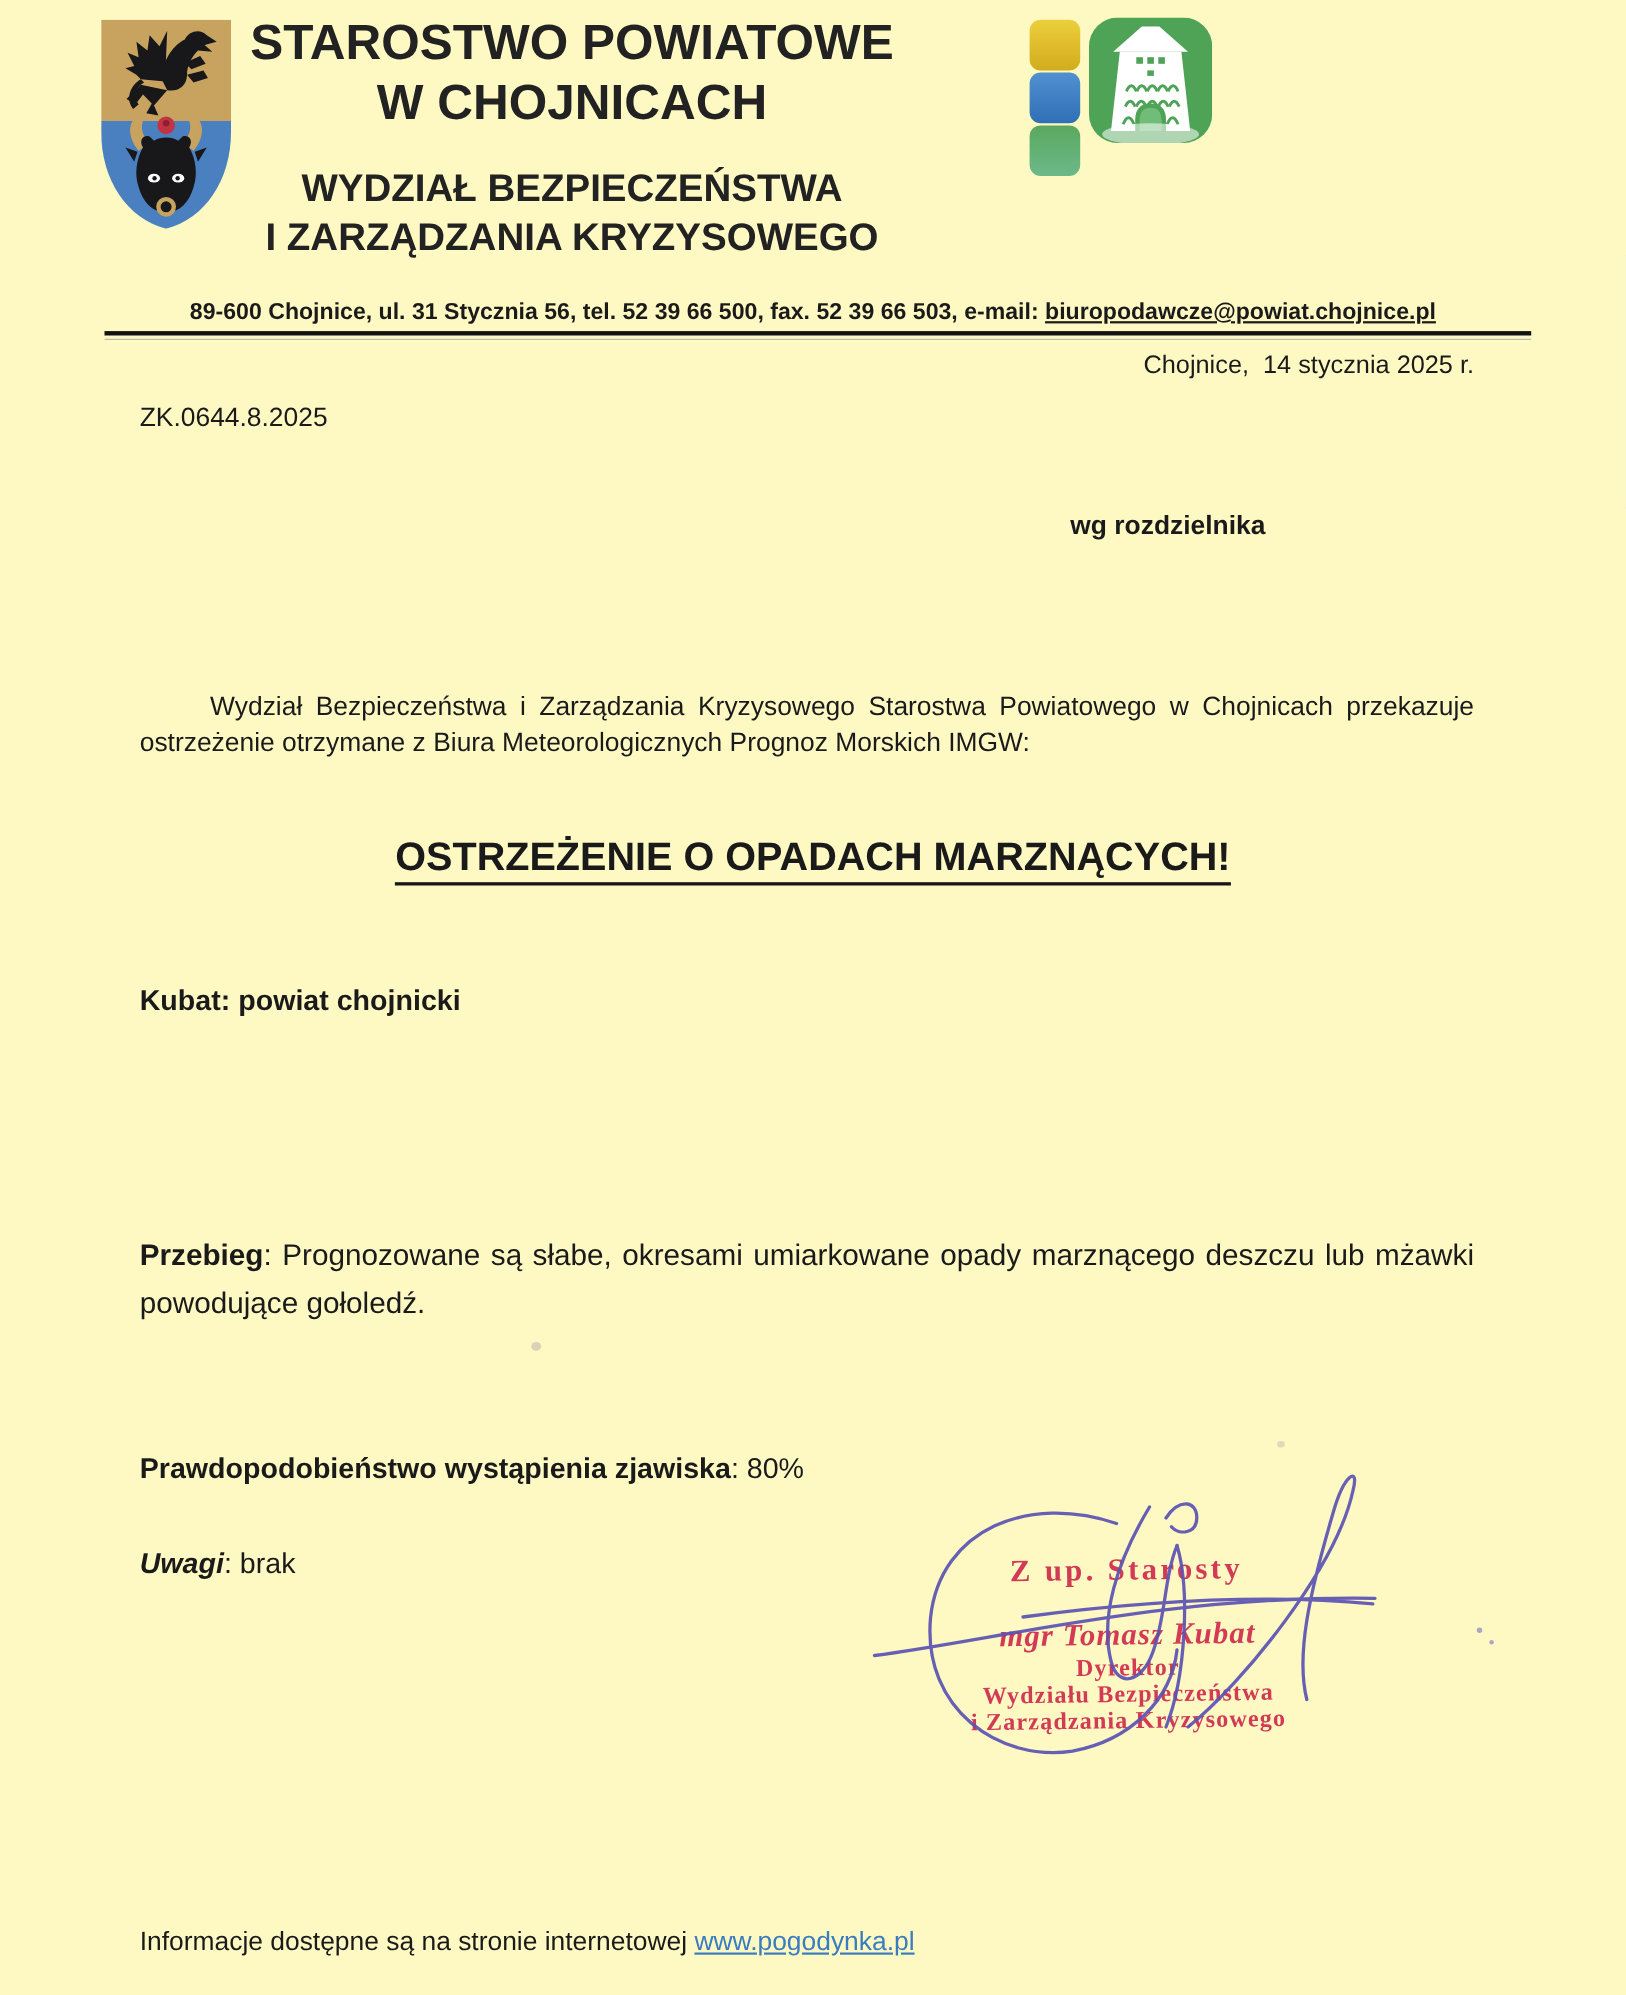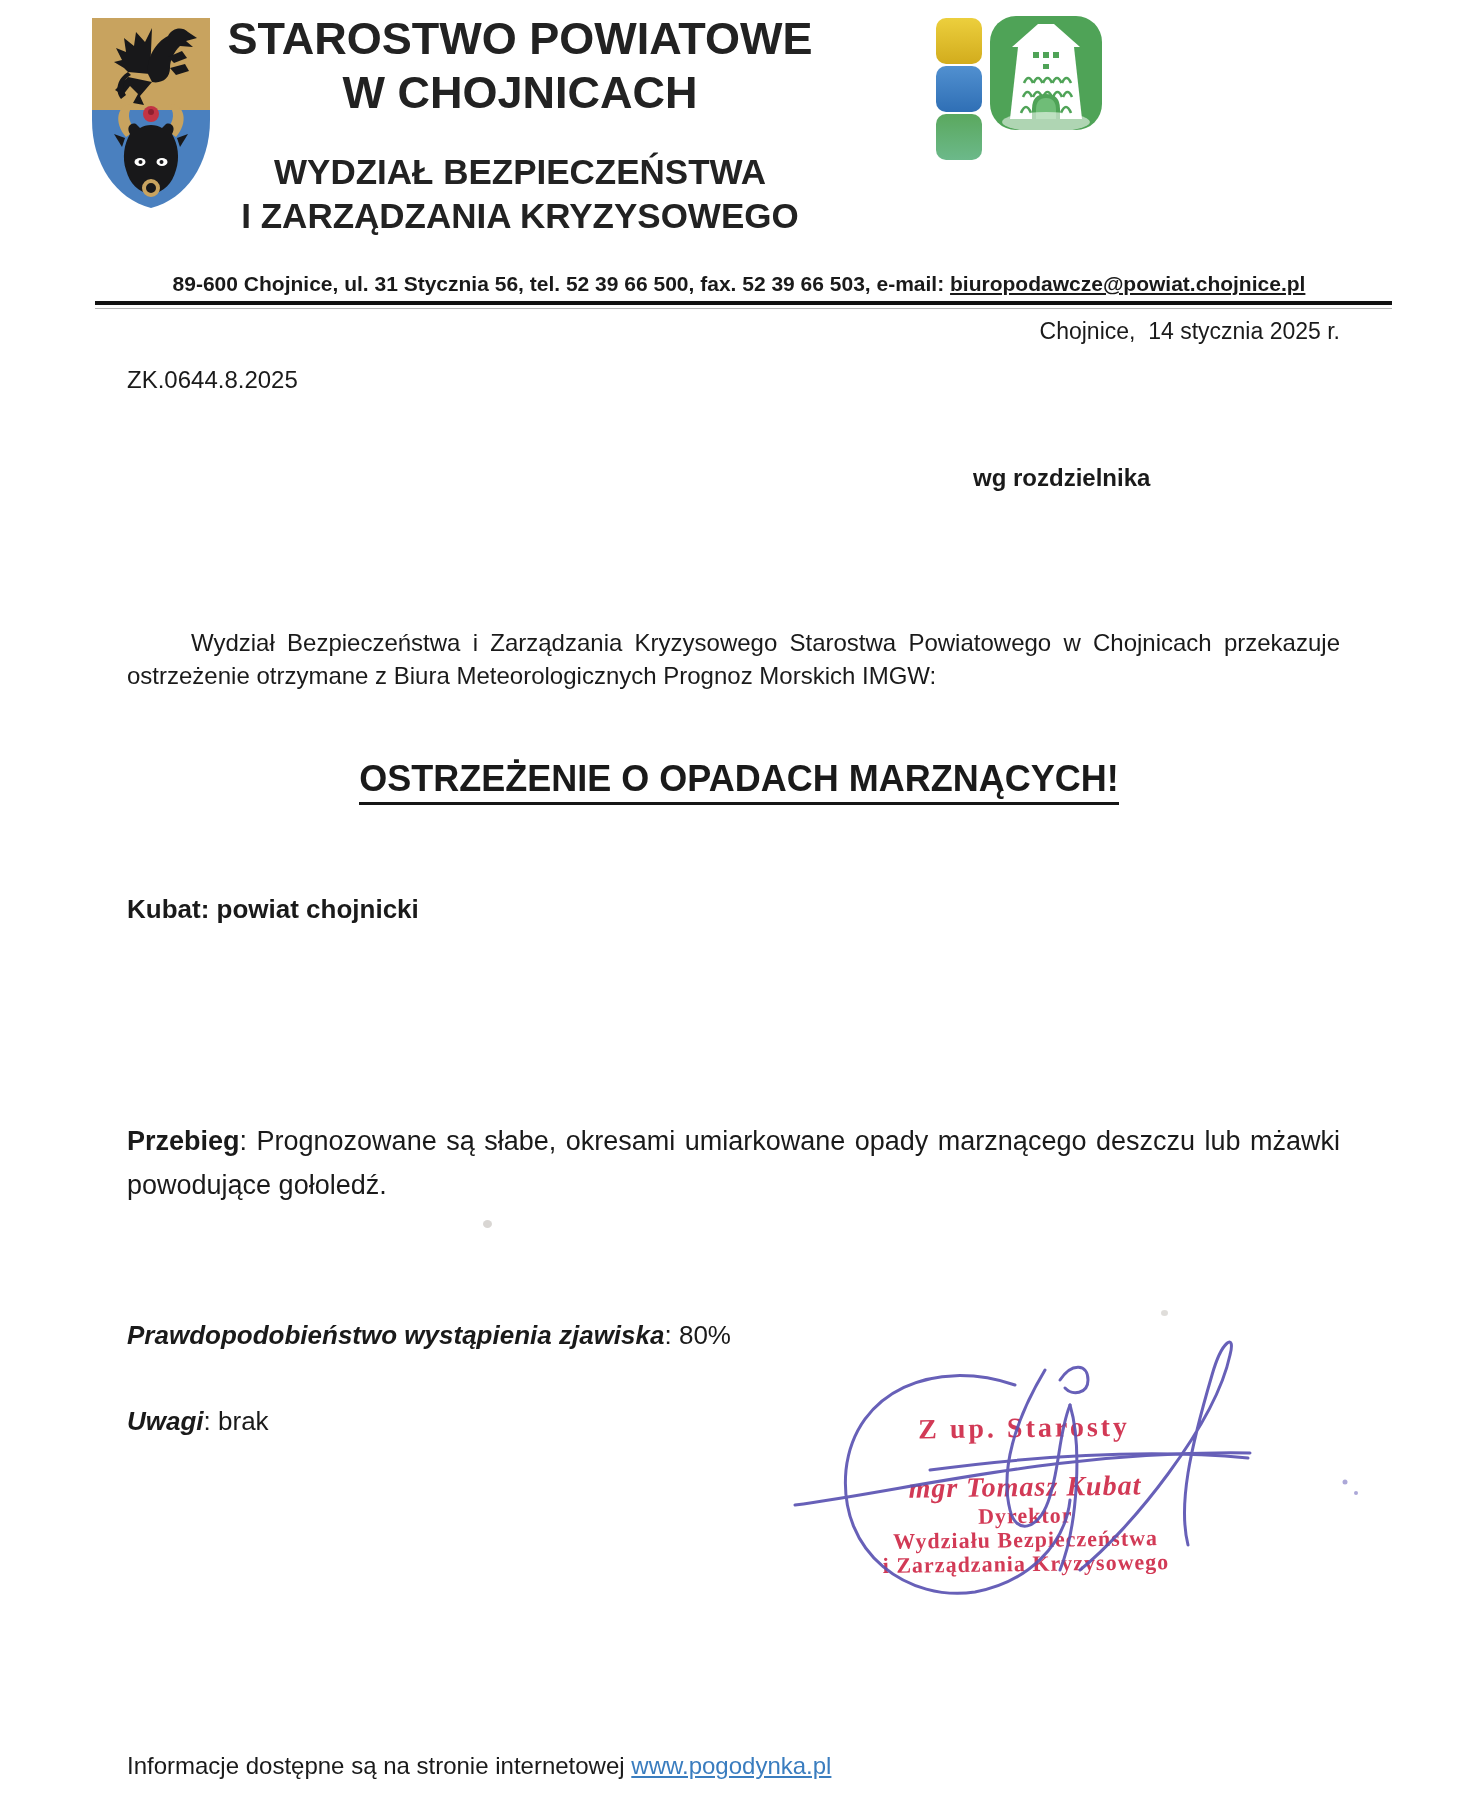--- a/index.html
+++ b/index.html
@@ -1,18 +1,18 @@
 <!DOCTYPE html>
 <html lang="pl"><head>
 <meta charset="utf-8">
 <style>
   html,body{margin:0;padding:0;background:#e8e8e8;}
   .page{
     position:relative;width:1478px;height:1814px;margin:0 auto;
-    background:#ffffff;overflow:hidden;
+    background:#fef9c3;overflow:hidden;
     font-family:"Liberation Sans","DejaVu Sans",sans-serif;color:#1a1a1a;
   }
   
   .coat{position:absolute;left:90px;top:16px;width:122px;height:194px;}
   .head-center{position:absolute;left:225px;top:12px;width:590px;text-align:center;color:#222;}
   .office-line{font-size:45px;font-weight:bold;line-height:54px;letter-spacing:0px;}
   .dept-block{margin-top:30px;}
   .dept-line{font-size:35px;font-weight:bold;line-height:44px;}
   .logo{position:absolute;left:936px;top:14px;width:520px;height:150px;}
   .sq{position:absolute;left:0;width:46px;height:46px;border-radius:10px;}
@@ -39,21 +39,21 @@
     font-size:24px;line-height:33px;text-align:justify;text-indent:64px;}
   .warn-title{position:absolute;left:0;top:758px;width:100%;text-align:center;}
   .warn-title span{font-size:36px;font-weight:bold;border-bottom:3px solid #161616;padding-bottom:3px;}
   .field{position:absolute;left:127px;width:1213px;font-size:26px;}
   .f-obszar{top:868px;font-weight:bold;}
   .f-zjawisko{top:938px;font-weight:bold;}
   .f-waznosc{top:1020px;font-weight:bold;font-size:25px;}
   .f-przebieg{top:1092px;font-size:27px;line-height:44px;text-align:justify;}
   .f-przebieg .lbl{font-weight:bold;}
   .f-prawd{top:1294px;}
-  .f-prawd .lbl{font-weight:bold;font-style:italic;}
+  .f-prawd .lbl{font-weight:bold;}
   .f-uwagi{top:1380px;}
   .f-uwagi .lbl{font-weight:bold;font-style:italic;}
   
   .stamp{position:absolute;left:845px;top:1412px;width:360px;text-align:center;
     color:#d23a56;font-family:"Liberation Serif","DejaVu Serif",serif;transform:rotate(-0.8deg);}
   .stamp-l1{font-size:28px;font-weight:bold;letter-spacing:3px;line-height:32px;margin-bottom:28px;}
   .stamp-l2{font-size:28px;font-weight:bold;font-style:italic;letter-spacing:1px;line-height:30px;margin-bottom:2px;}
   .stamp-s{font-size:22px;font-weight:bold;letter-spacing:1px;line-height:24px;}
   .signature{position:absolute;left:750px;top:1330px;width:640px;height:300px;pointer-events:none;}
   

